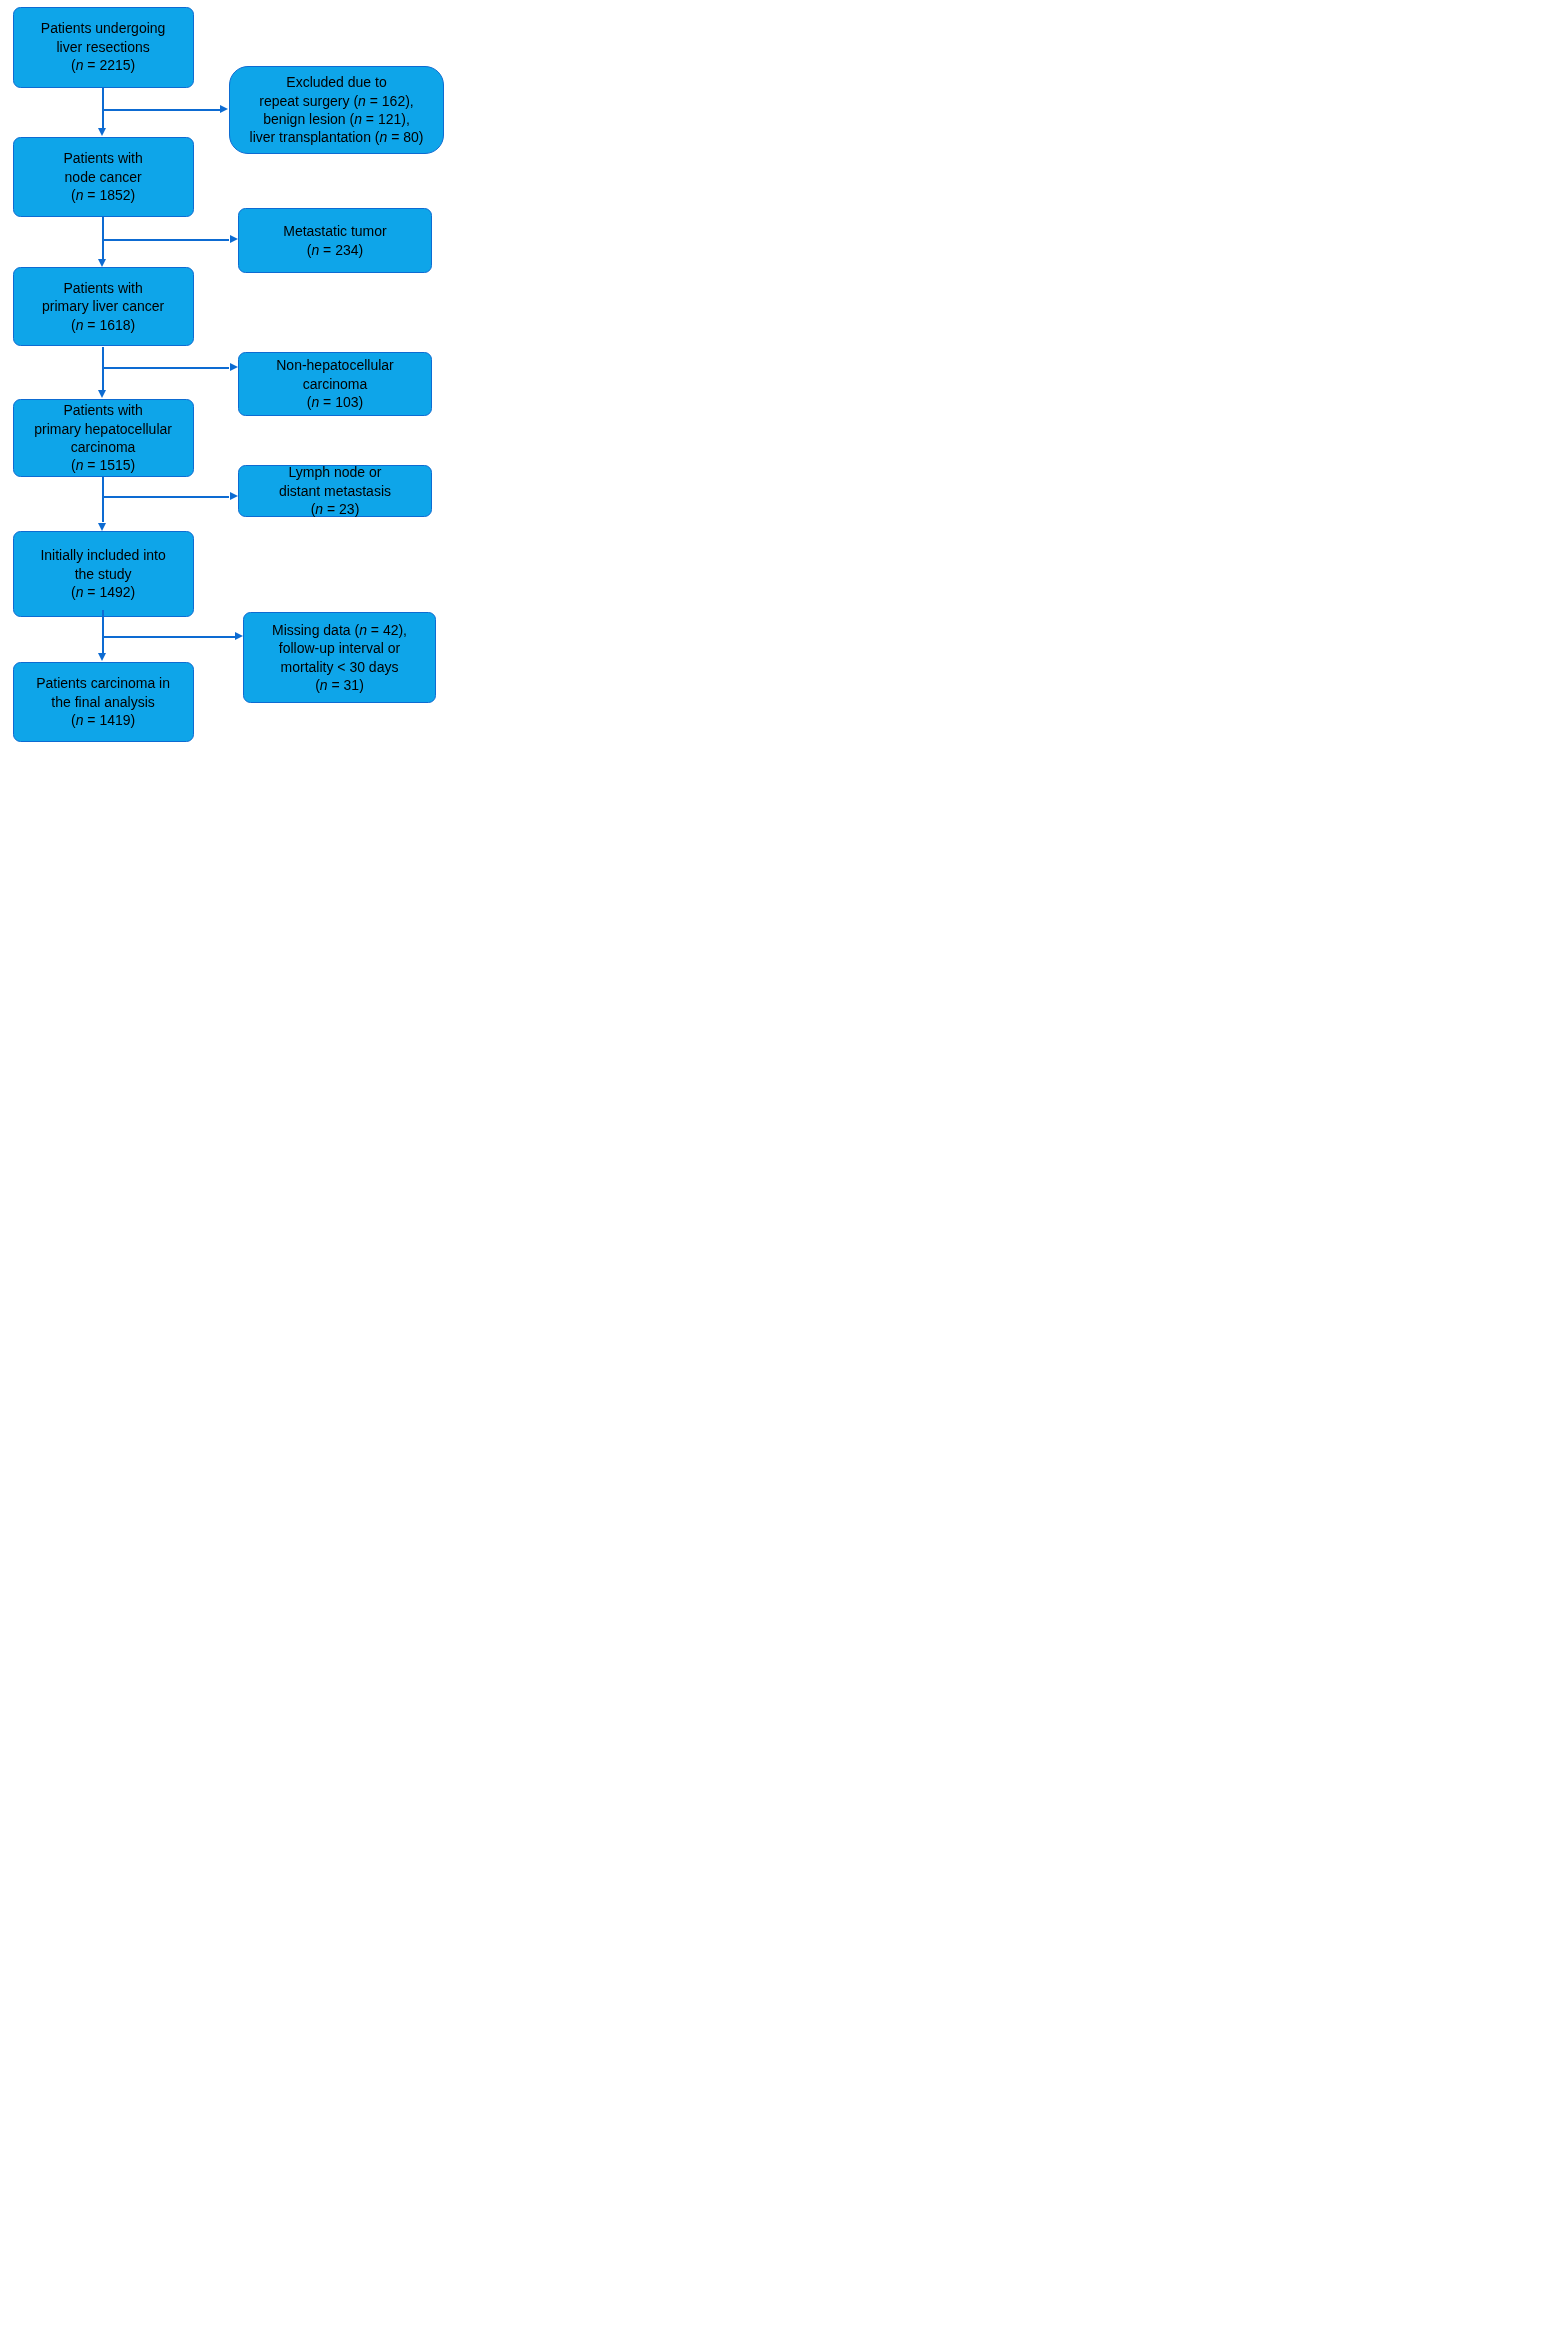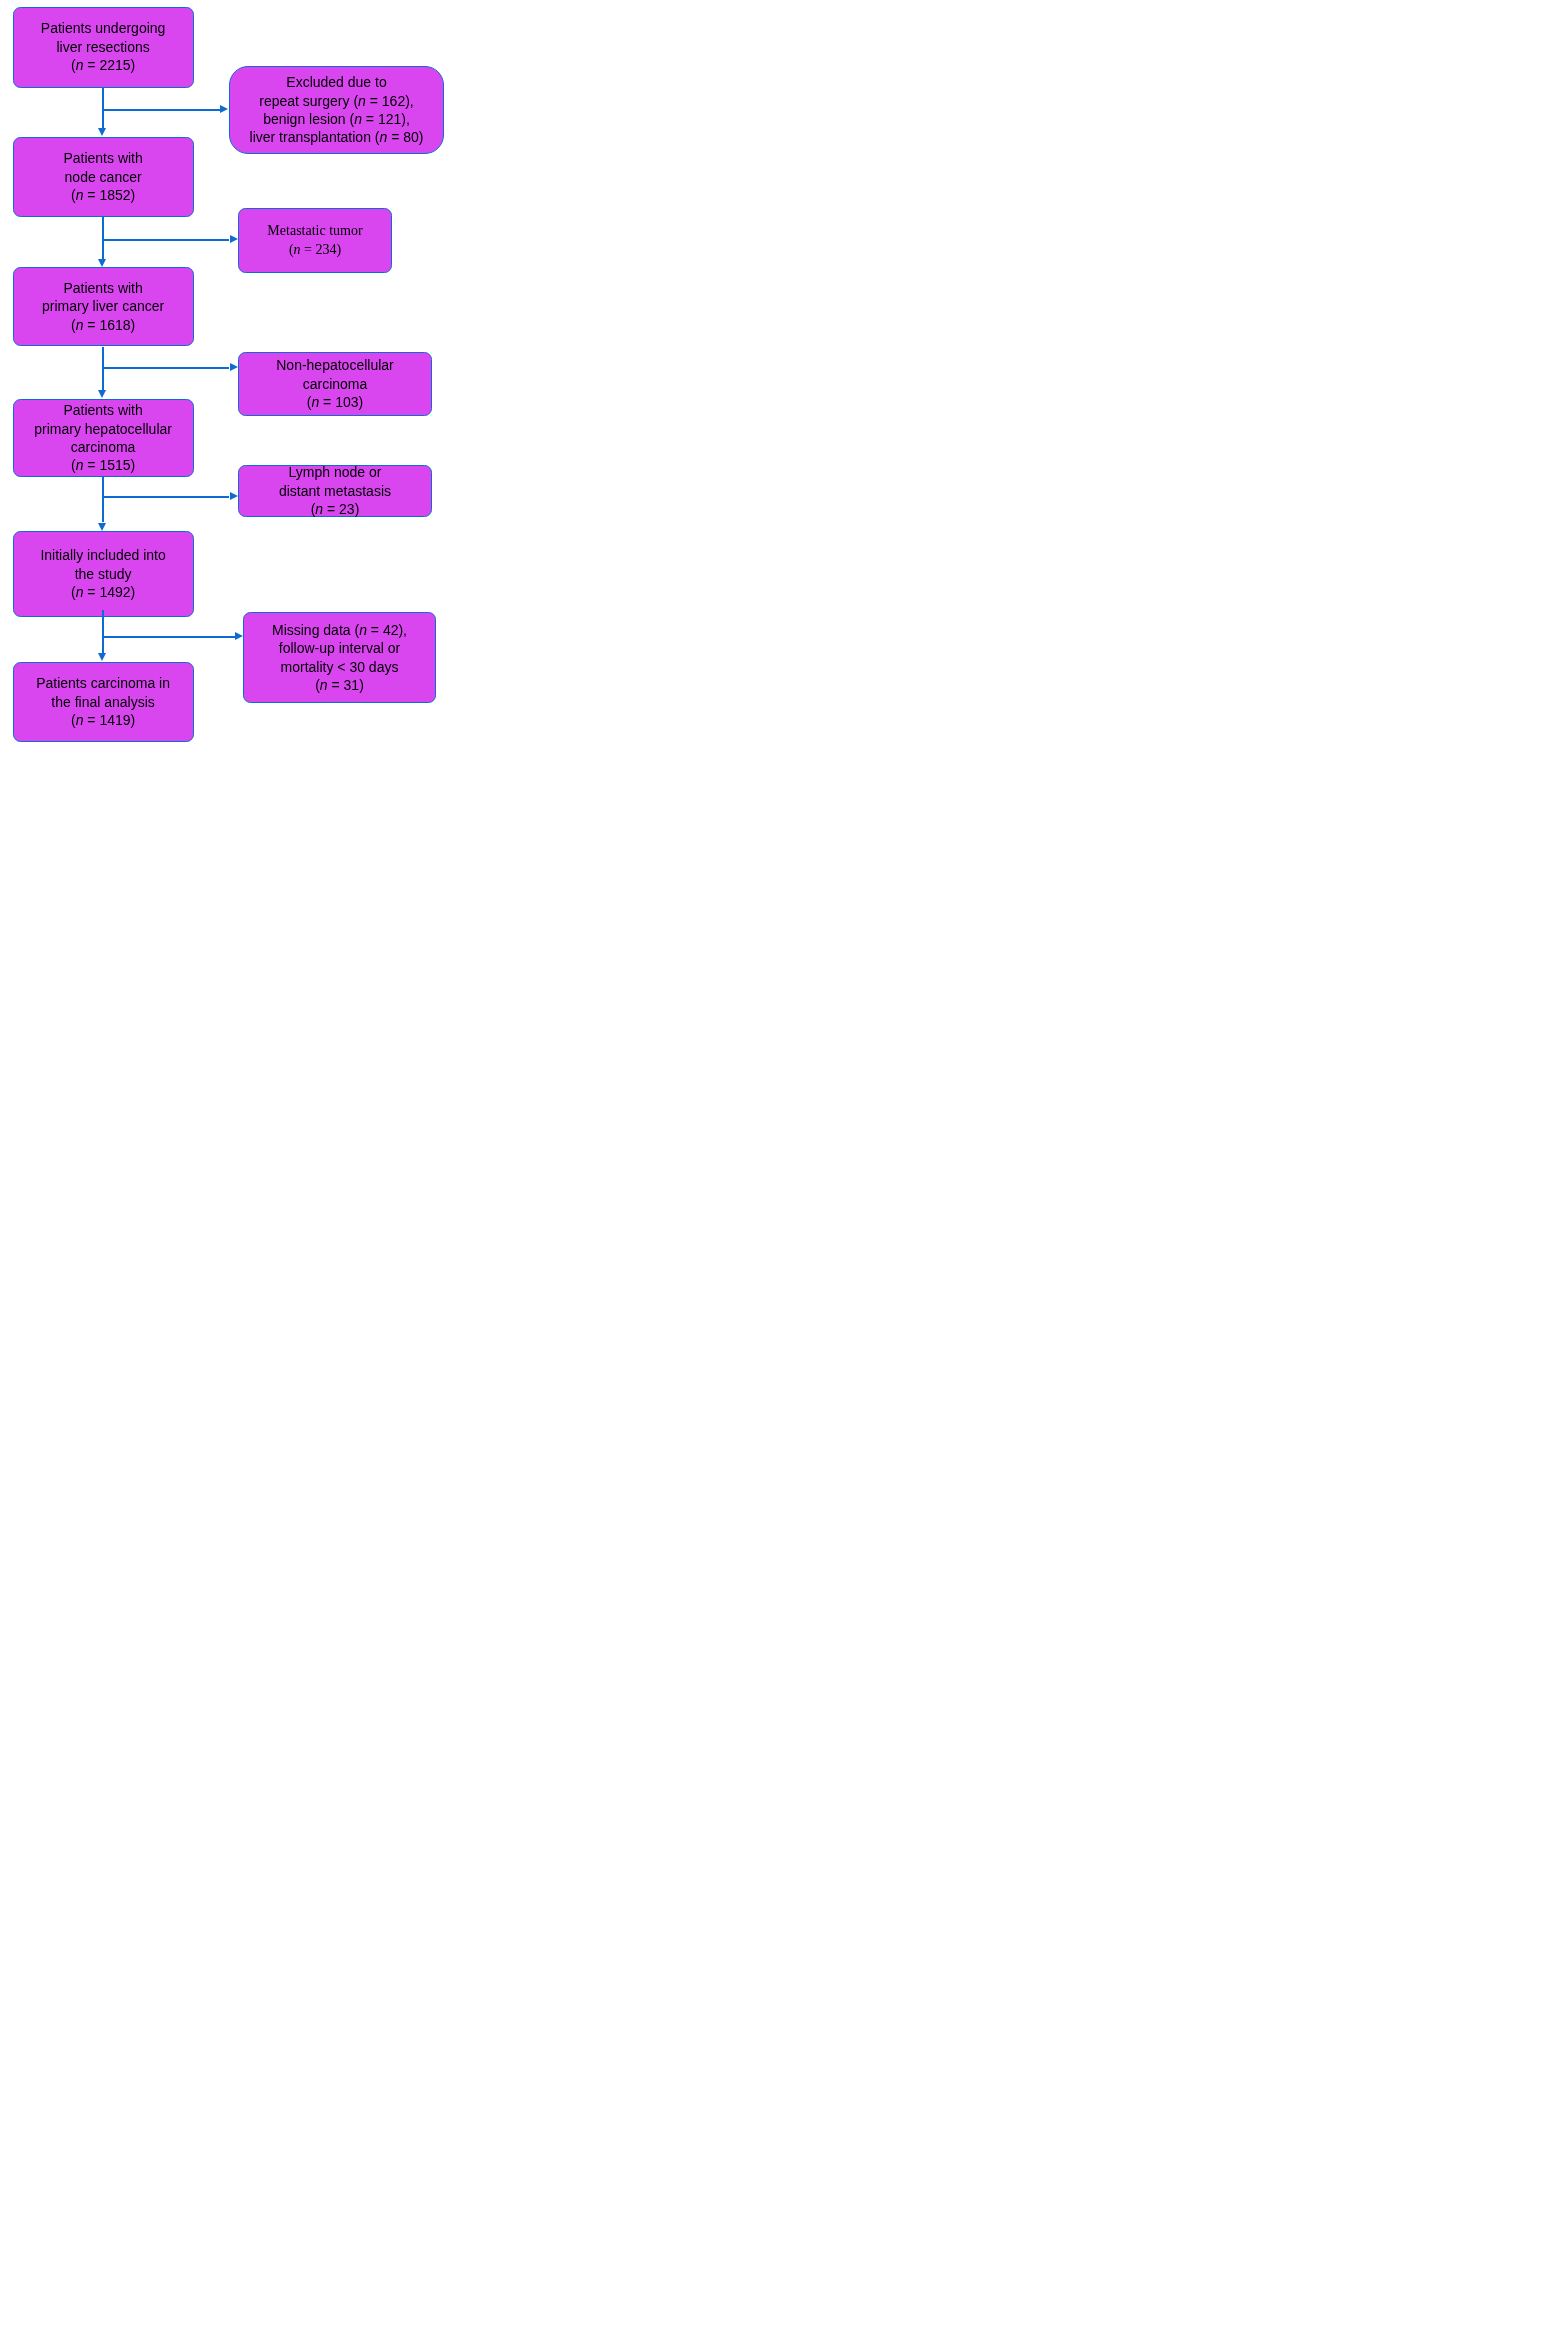--- a/index.html
+++ b/index.html
@@ -11,21 +11,21 @@
     width: 446px;
     height: 748px;
     background: var(--bg, #ffffff);
     overflow: hidden;
   }
 
   .box {
     position: absolute;
     border: 1.9px solid var(--blue, #0d6bd2);
     border-radius: 7.5px;
-    background: #d946ef;
+    background: #0ea5e9;
     display: flex;
     flex-direction: column;
     justify-content: center;
     align-items: center;
     text-align: center;
     color: var(--ink, #000000);
     font-size: 14px;
     line-height: 1.32;
   }
   .box .line { display: block; white-space: nowrap; }
@@ -35,21 +35,21 @@
   .mbox { left: 12.6px; width: 181px; }
   #mb1 { top: 6.6px;   height: 81px; }
   #mb2 { top: 137px;  height: 80px; }
   #mb3 { top: 267px;  height: 79px; }
   #mb4 { top: 399px;  height: 78px; }
   #mb5 { top: 531px; height: 86px; }
   #mb6 { top: 662px; height: 80px; }
 
   
   #eb1 { left: 229px; top: 66px;  width: 215px; height: 88px; border-radius: 19px; }
-  #eb2 { left: 238px; top: 208px;  width: 154px; height: 65px; font-family: Liberation Serif, serif; }
+  #eb2 { left: 238px; top: 208px;  width: 194px; height: 65px; }
   #eb3 { left: 238px; top: 336px;  width: 194px; height: 64px; margin-top: 16px; }
   #eb4 { left: 238px; top: 465px;  width: 194px; height: 52px; }
   #eb5 { left: 243px; top: 592px; width: 193px; height: 91px; margin-top: 20px; }
 
   
   .vline { position: absolute; left: 102px; width: 1.9px; background: var(--blue, #0d6bd2); }
   #v1 { top: 87px;  height: 41px; }
   #v2 { top: 216px;  height: 43px; }
   #v3 { top: 347px;  height: 44px; }
   #v4 { top: 476px; height: 46px; }

